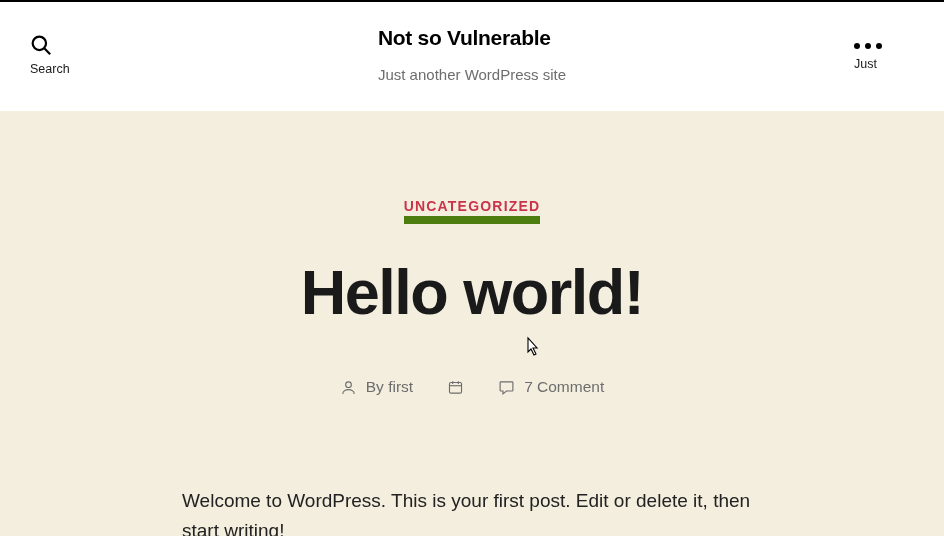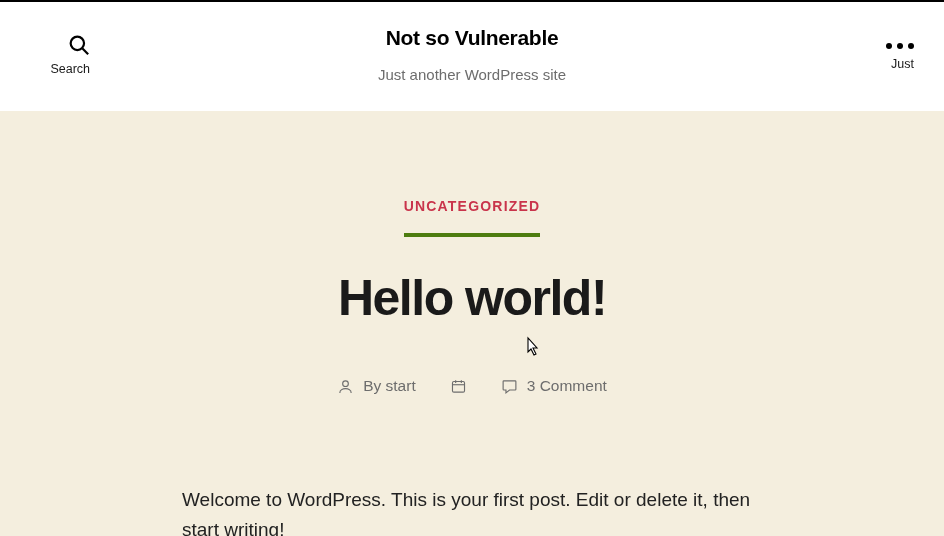--- a/index.html
+++ b/index.html
@@ -14,38 +14,38 @@
   header {
     display: flex;
     align-items: center;
     justify-content: space-between;
     padding: 24px 30px 28px;
     background: #fff;
   }
   .hbtn {
     display: flex;
     flex-direction: column;
-    align-items: flex-end;
+    align-items: flex-start;
     gap: 6px;
     cursor: pointer;
     width: 60px;
   }
   .hbtn .lbl {
     font-size: 12.5px;
     color: #1a1a1a;
   }
   .dots {
     display: flex;
     gap: 5px;
     padding: 4px 0 2px;
   }
   .dots span {
     width: 6px; height: 6px; border-radius: 50%; background: #000;
   }
-  .title-col { text-align: center; }
+  .title-col { }
   .site-title {
     font-size: 21px;
     font-weight: 700;
     letter-spacing: -0.3px;
     color: #000;
     margin-bottom: 6px;
   }
   .tagline {
     font-size: 15px;
     color: #6d6d6d;
@@ -56,25 +56,25 @@
     height: 100%;
     padding-top: 86px;
     text-align: center;
   }
   .cat {
     display: inline-block;
     font-size: 14px;
     font-weight: 700;
     letter-spacing: 1.2px;
     color: #c9344b;
-    border-bottom: 4px solid #4d7c0f;
-    padding-bottom: 19px;
+    border-bottom: 8px solid #4d7c0f;
+    padding-bottom: 2px;
   }
   .post-title {
-    font-size: 50px;
+    font-size: 63px;
     font-weight: 700;
     letter-spacing: -1.5px;
     color: #1a1a1a;
     margin-top: 32px;
   }
   .meta {
     margin-top: 50px;
     display: flex;
     justify-content: center;
     align-items: center;
@@ -131,36 +131,36 @@
   <a class="cat">UNCATEGORIZED</a>
   <h1 class="post-title">Hello world!</h1>
 
   <div class="meta">
     <div class="mi">
       <svg viewBox="0 0 24 24">
         <circle cx="12" cy="8" r="4"></circle>
         <path d="M4 21c0-4 4-6 8-6s8 2 8 6"></path>
       </svg>
       <span>
-        <span>By </span><span class="link">start</span>
+        <span>By </span><span class="link">first</span>
       </span>
     </div>
     <div class="mi">
       <svg viewBox="0 0 24 24">
         <rect x="3.5" y="5" width="17" height="15" rx="2"></rect>
         <line x1="3.5" y1="9.5" x2="20.5" y2="9.5"></line>
         <line x1="8" y1="3" x2="8" y2="7"></line>
         <line x1="16" y1="3" x2="16" y2="7"></line>
       </svg>
     </div>
     <div class="mi">
       <svg viewBox="0 0 24 24">
         <path d="M20 4H4a1 1 0 0 0-1 1v11a1 1 0 0 0 1 1h3v4l5-4h8a1 1 0 0 0 1-1V5a1 1 0 0 0-1-1z"></path>
       </svg>
-      <span class="link">3 Comment</span>
+      <span class="link">7 Comment</span>
     </div>
   </div>
 
   <div class="content">Welcome to WordPress. This is your first post. Edit or delete it, then start writing!</div>
 </main>
 
 <svg class="cursor" width="20" height="24" viewBox="0 0 20 24">
   <path d="M7 2 L7 16 L10 13 L13 19 L15 18 L12 12 L16 12 Z" fill="#fff" stroke="#000" stroke-width="1.1"></path>
 </svg>
 

